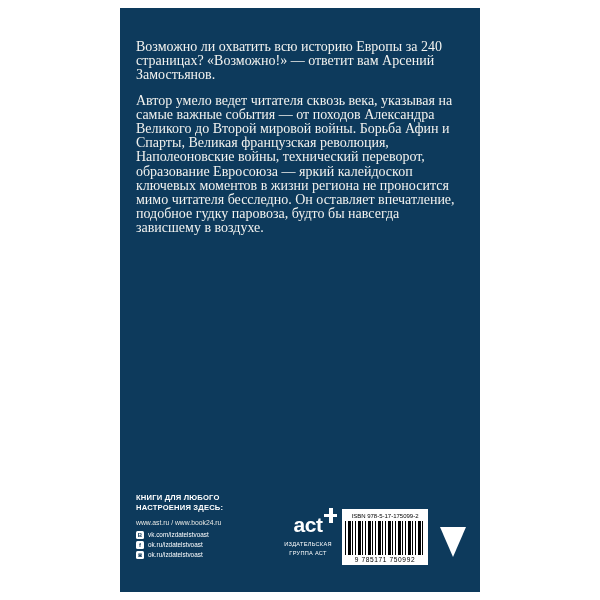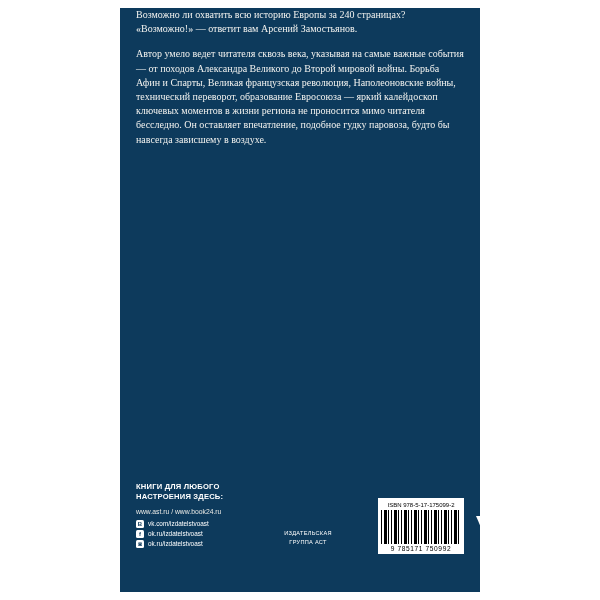--- a/index.html
+++ b/index.html
@@ -16,38 +16,37 @@
     top: 8px;
     width: 360px;
     height: 584px;
     background: #0d3a5c;
     overflow: hidden;
     box-sizing: border-box;
   }
   .blurb {
     position: absolute;
     left: 16px;
-    top: 0;
+    top: 32px;
     width: 328px;
     color: #f2f2ef;
-    font-size: 10px;
+    font-size: 14px;
     line-height: 14.2px;
     font-family: "Liberation Serif", serif;
     text-align: left;
   }
   .blurb p {
     margin: 0 0 11px 0;
   }
   .footer {
     position: absolute;
     left: 0;
-    bottom: 16px;
+    bottom: 5px;
     width: 360px;
     height: 86px;
-    padding-left: 36px;
   }
   .imprint-block {
     position: absolute;
     left: 16px;
     bottom: 26px;
     width: 118px;
     color: #ffffff;
   }
   .imprint-title {
     font-family: "Liberation Sans", sans-serif;
@@ -209,20 +208,24 @@
           <span class="soc-text">ok.ru/izdatelstvoast</span>
         </div>
         <div class="social-row">
           <span class="soc-icon">◙</span>
           <span class="soc-text">ok.ru/izdatelstvoast</span>
         </div>
       </div>
     </div>
 
     <div class="ast-logo">
+      <div class="ast-mark">
+        <span class="ast-word">act</span>
+        <span class="ast-cross"></span>
+      </div>
       <div class="ast-sub">ИЗДАТЕЛЬСКАЯ</div>
       <div class="ast-sub">ГРУППА АСТ</div>
     </div>
 
     <div class="barcode-box">
       <div class="isbn-text">ISBN 978-5-17-175099-2</div>
       <div class="bars"></div>
       <div class="barcode-num">9 785171 750992</div>
     </div>
 

